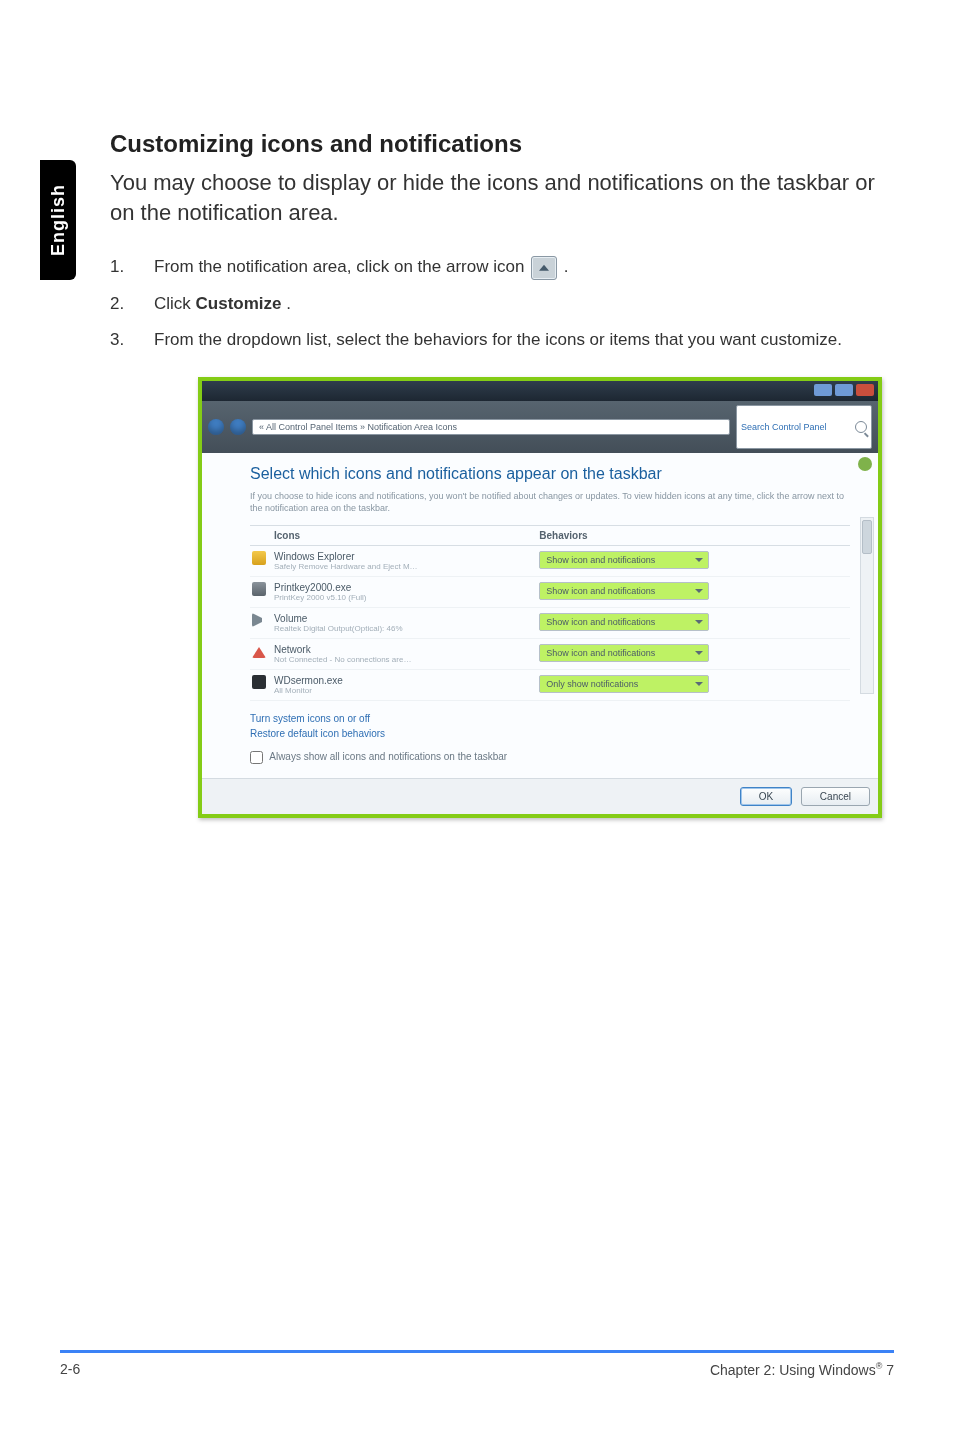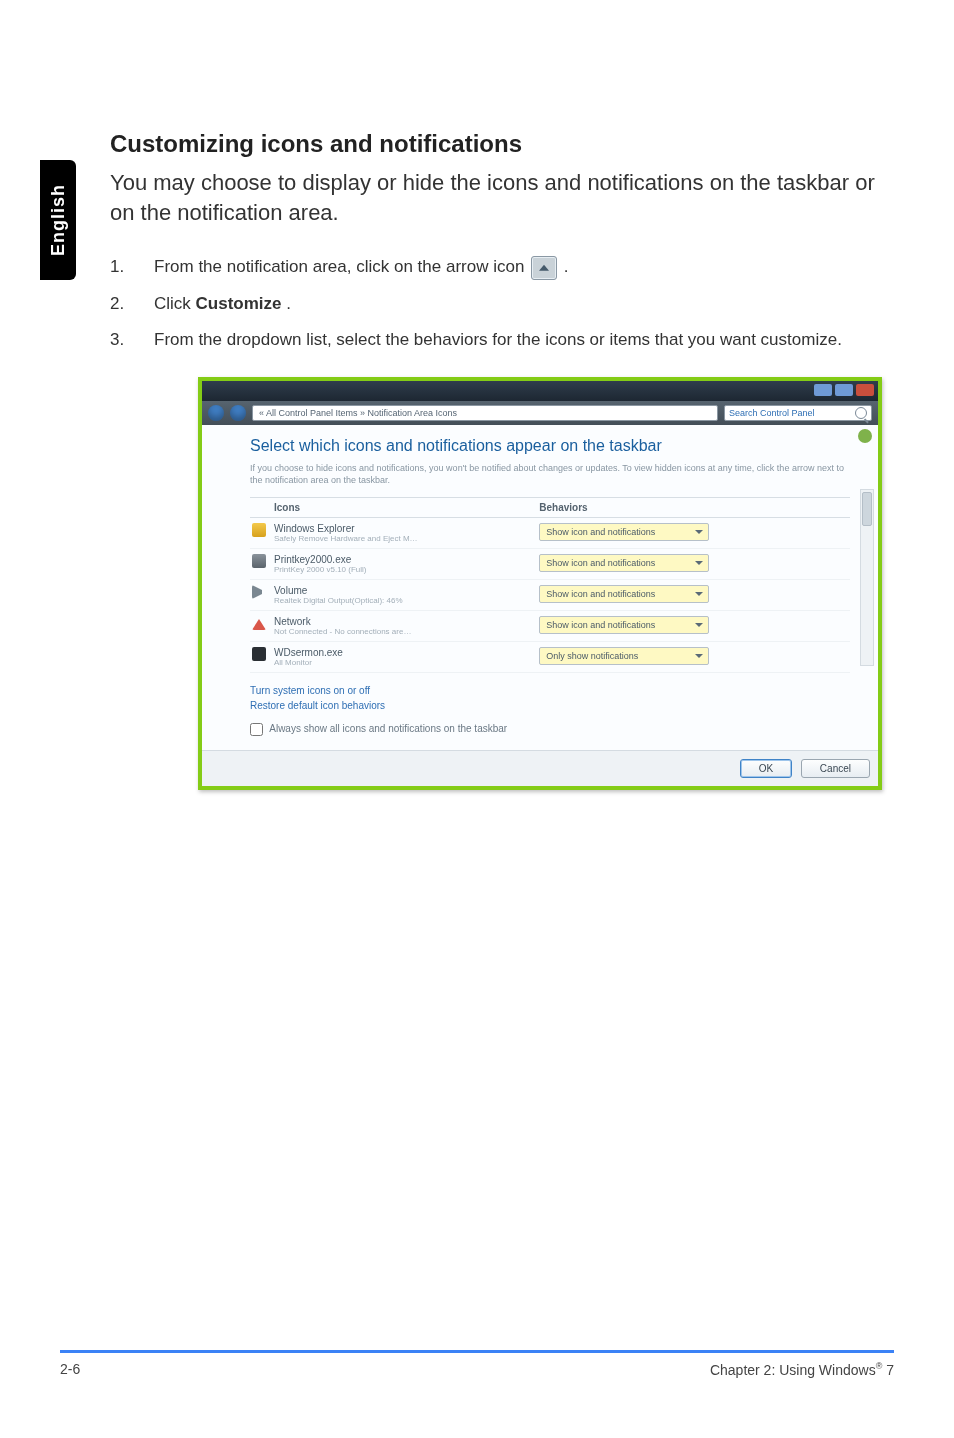--- a/index.html
+++ b/index.html
@@ -81,38 +81,38 @@
   .shot .titlebar .winbtns .close { background: #c94f3d; }
 
   .shot .addr {
     display: flex; align-items: center; gap: 6px;
     padding: 4px 6px;
     background: linear-gradient(#57646f, #434e58);
     color: #dfe7ee;
   }
   .shot .navbtn { width: 16px; height: 16px; border-radius: 50%; background: #3f7dc2; box-shadow: inset 0 -4px 6px rgba(0,0,0,.3); }
   .shot .breadcrumb { flex: 1; background: #fff; color: #566573; padding: 2px 6px; border: 1px solid #8b97a2; border-radius: 2px; font-size: 9px; white-space: nowrap; overflow: hidden; }
-  .shot .searchwrap { display: flex; align-items: center; background: #fff; border: 1px solid #8b97a2; border-radius: 2px; padding: 1px 4px; gap: 16px; }
+  .shot .searchwrap { display: flex; align-items: center; background: #fff; border: 1px solid #8b97a2; border-radius: 2px; padding: 15px 4px; gap: 4px; }
   .shot .searchwrap .sbox { width: 110px; color: #2f6fb4; font-size: 9px; }
   .shot .searchwrap .sicon { width: 12px; height: 12px; border: 1.5px solid #7b8997; border-radius: 50%; position: relative; }
   .shot .searchwrap .sicon::after { content:""; position:absolute; right:-3px; bottom:-3px; width:5px; height:1.5px; background:#7b8997; transform: rotate(45deg); }
 
   .shot .body { background: #fbfdff; padding: 12px 28px 14px 48px; position: relative; }
   .shot .body .gear { position: absolute; right: 6px; top: 4px; width: 14px; height: 14px; border-radius: 50%; background: #7fb24b; }
   .shot .selecthdr { color: #1a5f9e; font-size: 16px; margin-bottom: 8px; }
   .shot .hint { color: #8896a2; font-size: 9px; line-height: 1.3; margin-bottom: 10px; }
 
   .shot table { width: 100%; border-collapse: collapse; }
   .shot th { text-align: left; font-weight: bold; color: #55636f; font-size: 10px; padding: 4px 2px; border-top: 1px solid #d7dee4; border-bottom: 1px solid #d7dee4; }
   .shot td { padding: 5px 2px; vertical-align: top; border-bottom: 1px solid #eef2f5; }
   .shot td.iconcell { width: 22px; }
   .shot .itemname { color: #4a5a67; font-size: 10px; line-height: 1.1; }
   .shot .itemsub { color: #a3afb9; font-size: 8px; }
   .shot .dd {
-    width: 170px; border: 1px solid #b6c0c9; background: #fef9c3; padding: 3px 18px 3px 6px;
+    width: 170px; border: 1px solid #b6c0c9; background: #bef264; padding: 3px 18px 3px 6px;
     font-size: 9px; color: #4b5b68; position: relative; border-radius: 2px;
   }
   .shot .dd::after {
     content: ""; position: absolute; right: 5px; top: 50%; transform: translateY(-50%);
     border-left: 4px solid transparent; border-right: 4px solid transparent; border-top: 4px solid #5a6a77;
   }
   .shot .ico { width: 14px; height: 14px; display: inline-block; border-radius: 2px; }
   .ico-explorer { background: linear-gradient(#f3c94b,#d7a11d); }
   .ico-printer { background: linear-gradient(#8a939b,#5a636b); }
   .ico-volume  { background: transparent; border-left: 10px solid #7a8791; border-top: 5px solid transparent; border-bottom: 5px solid transparent; width:0; height:0; border-radius:0; }

